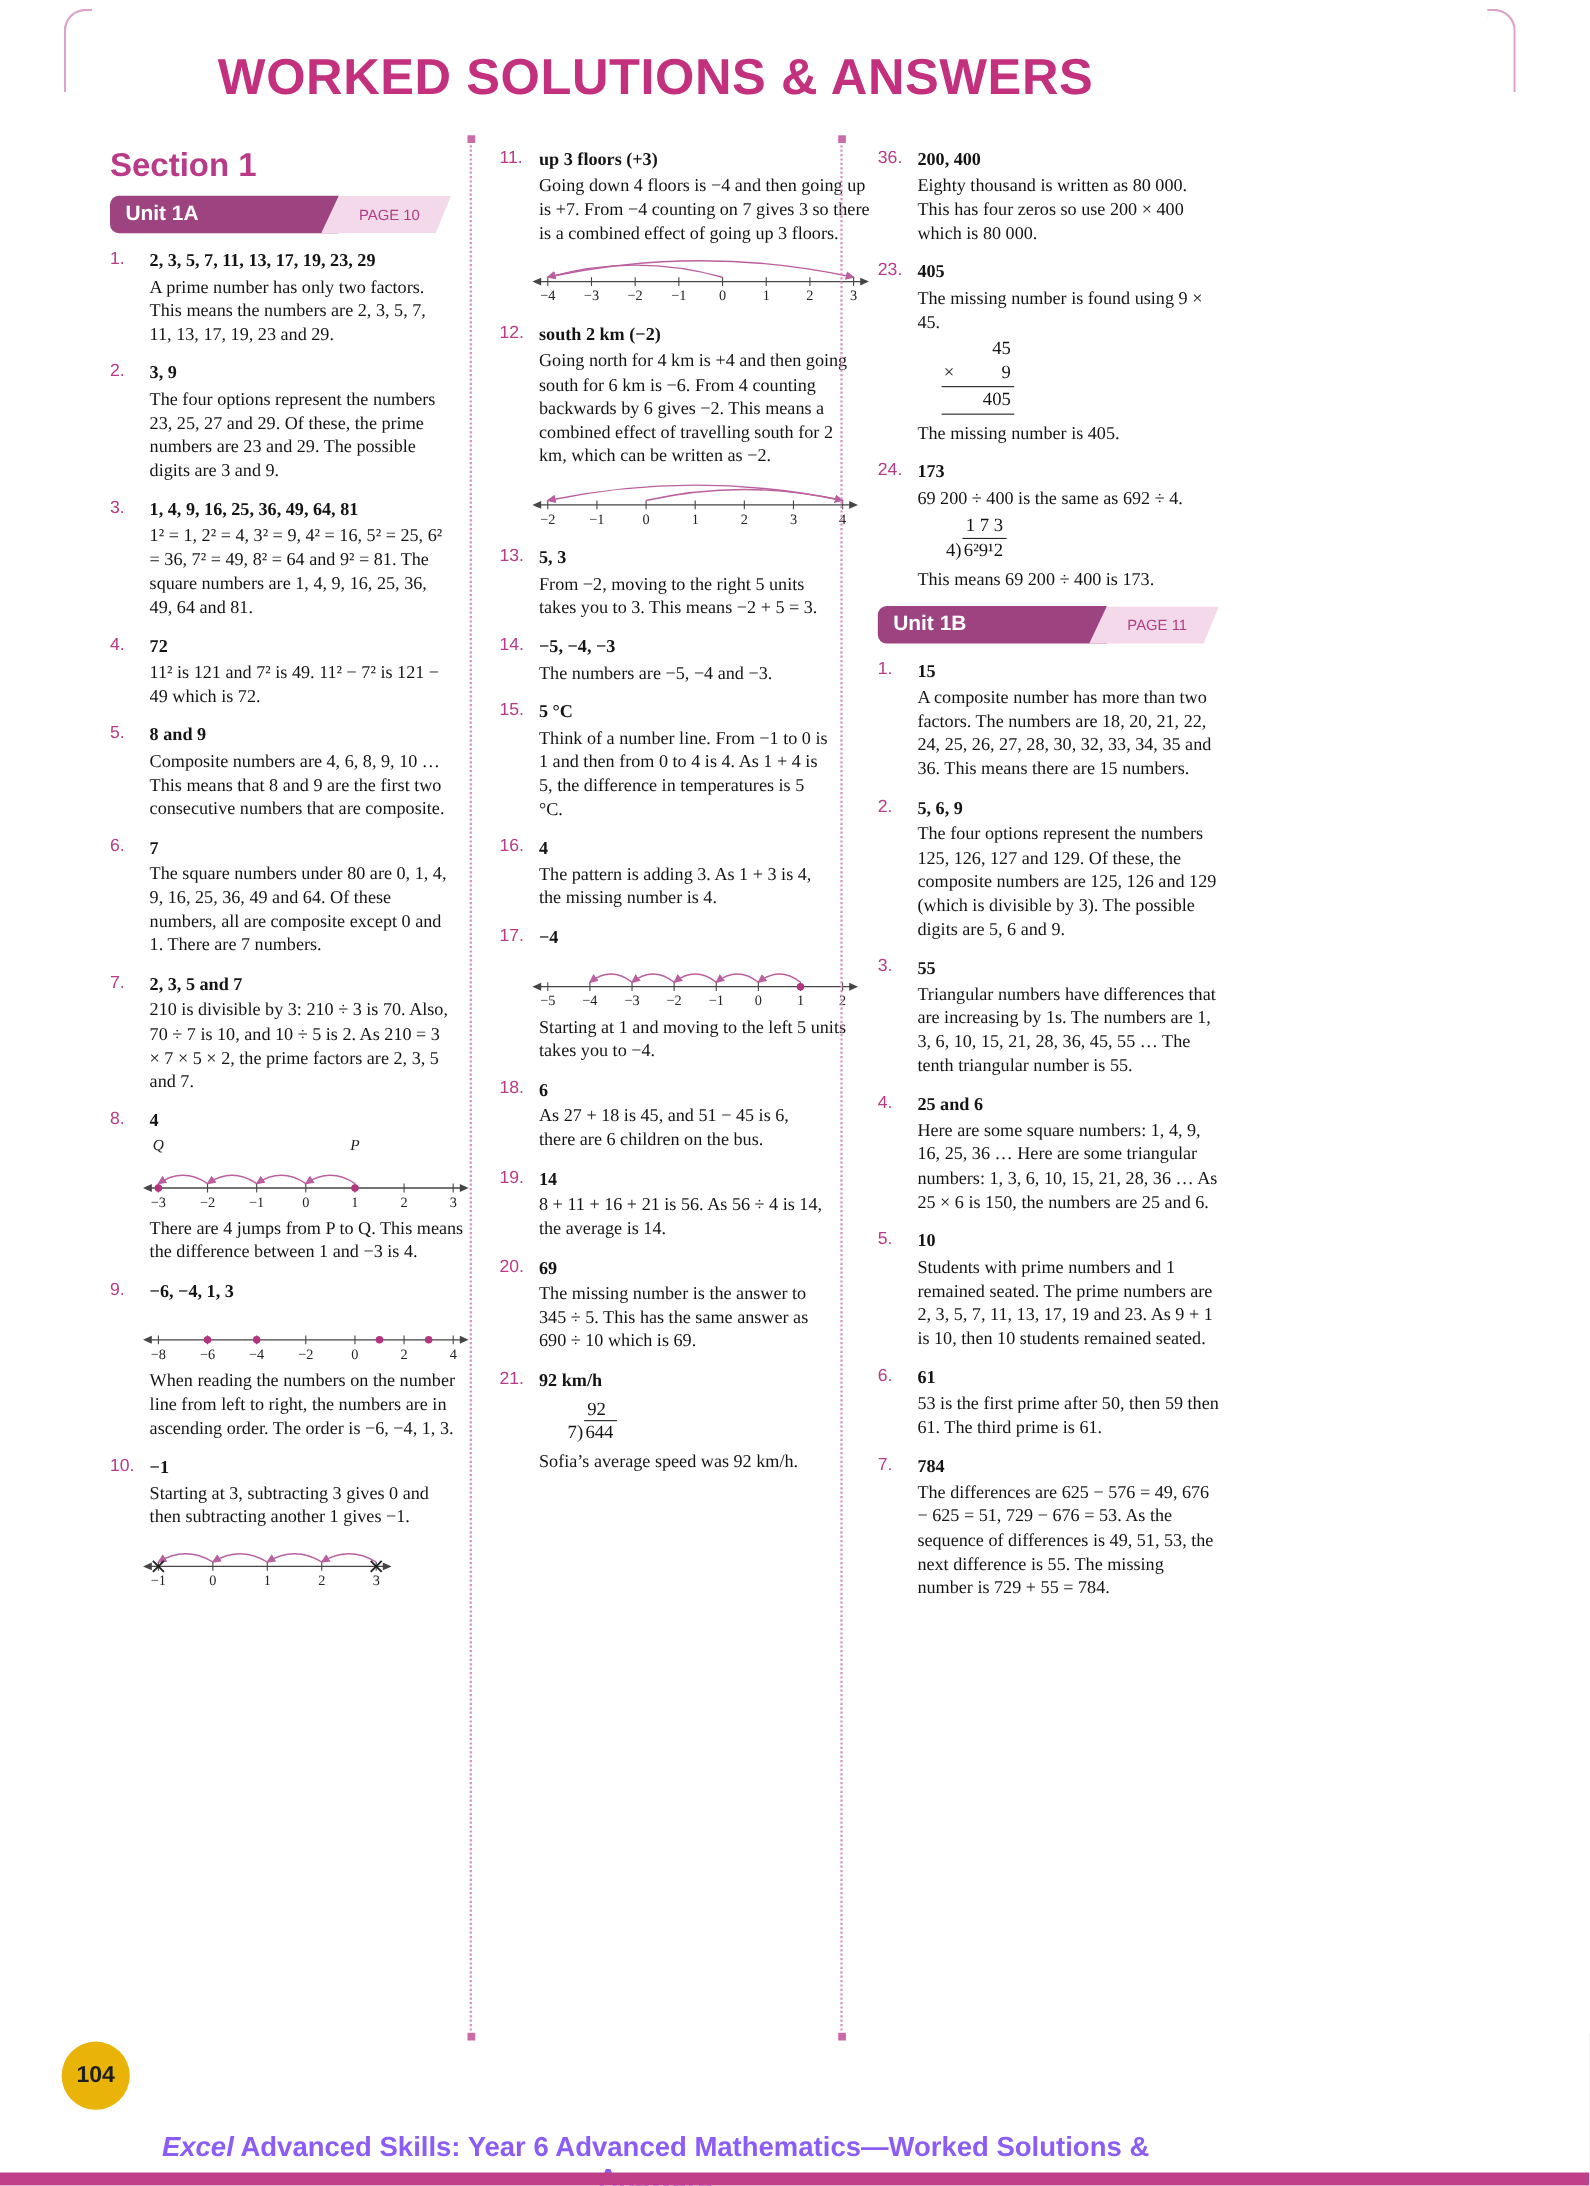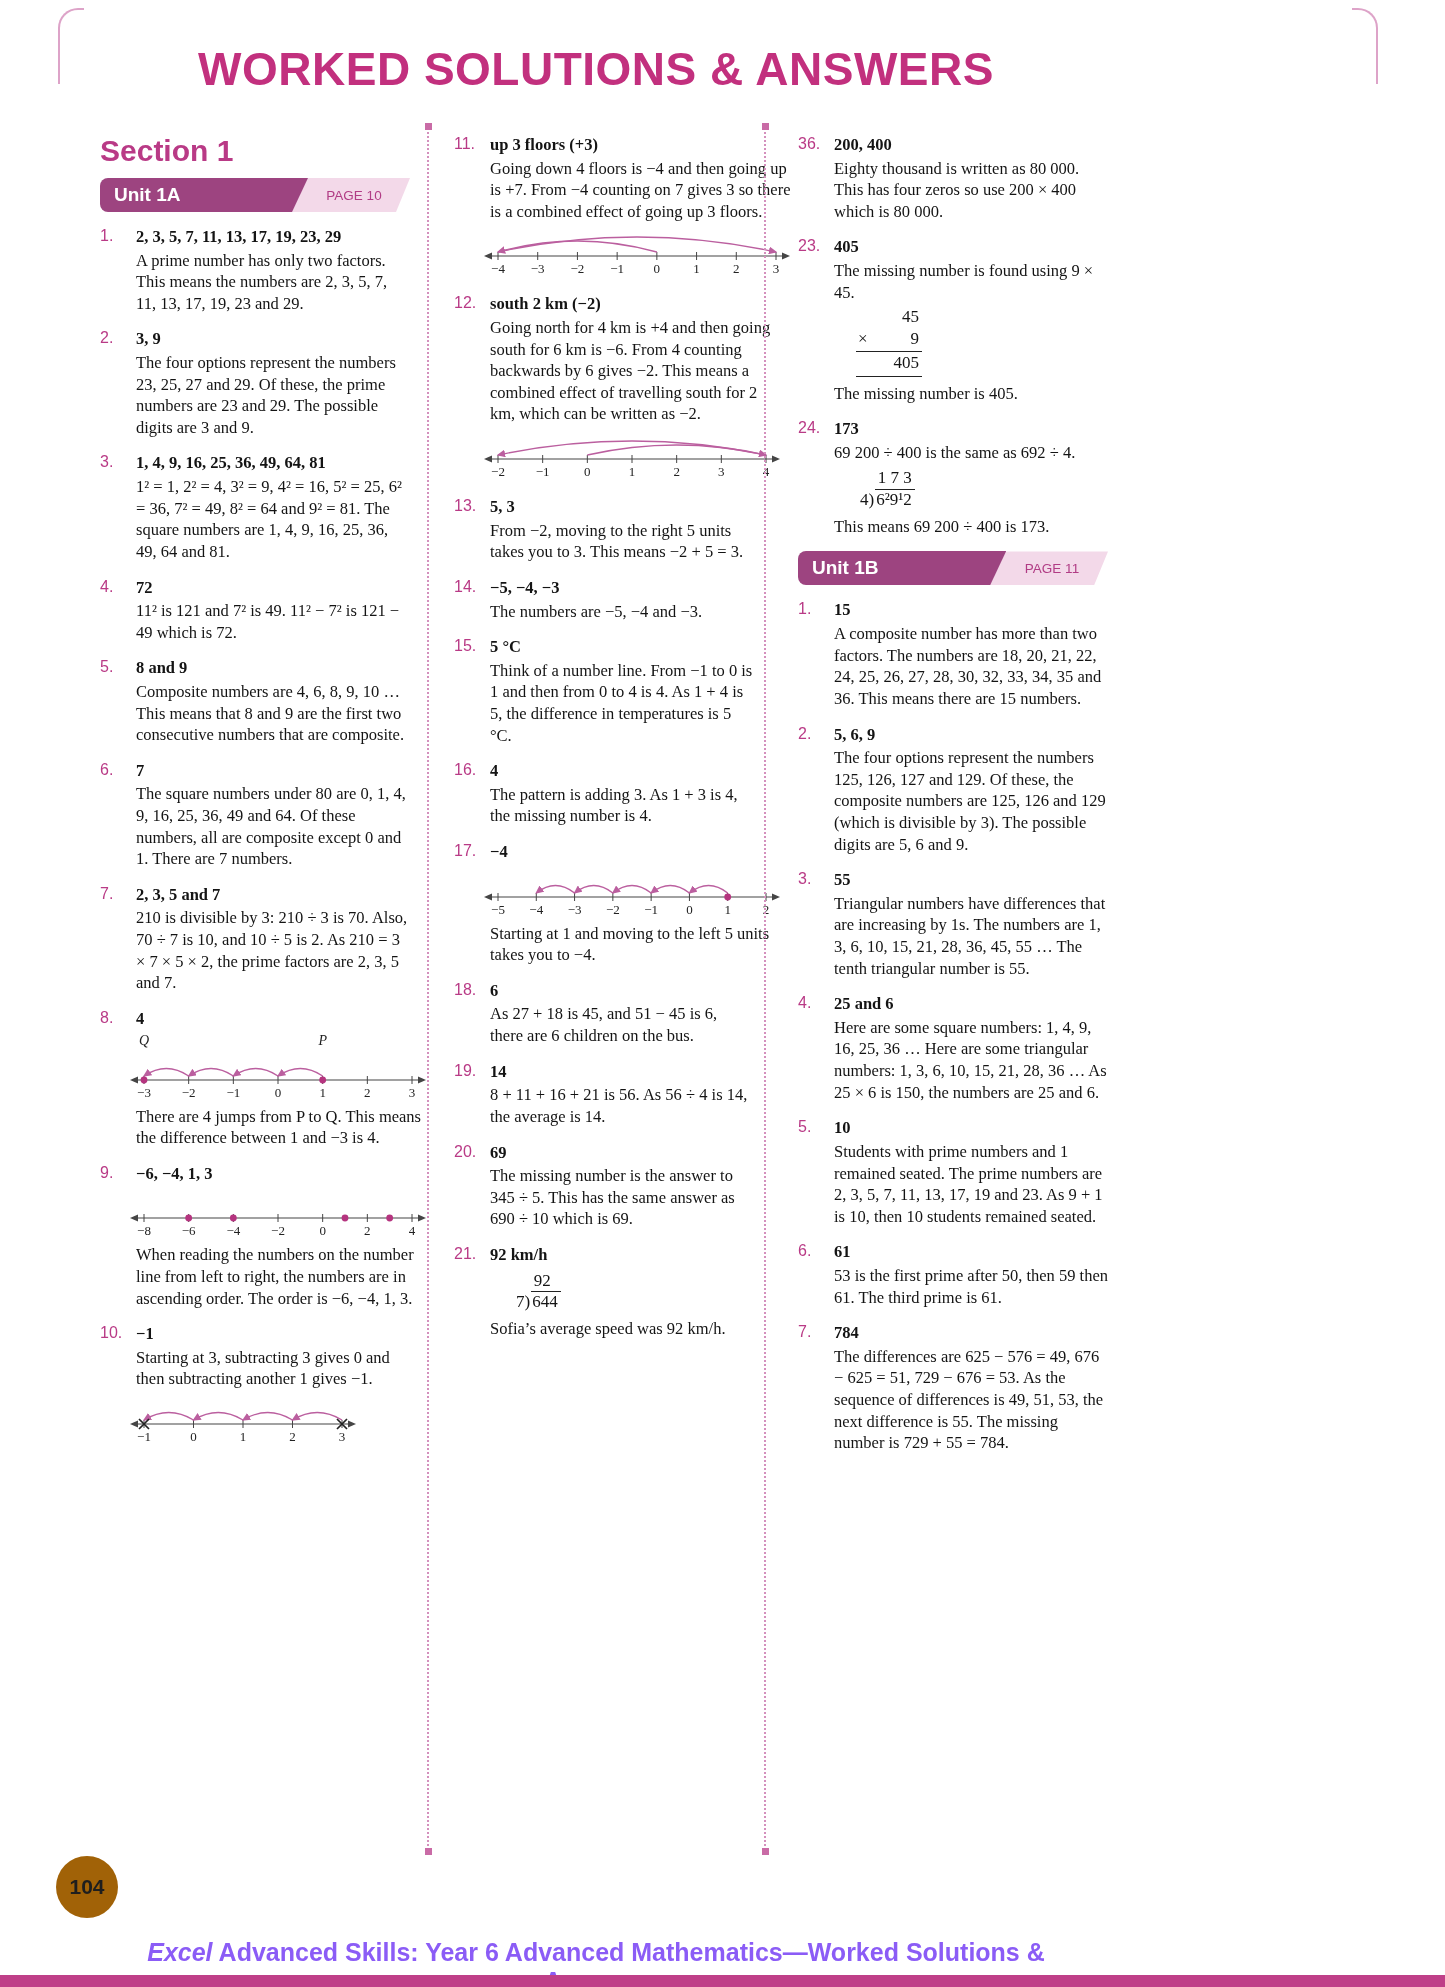--- a/index.html
+++ b/index.html
@@ -32,21 +32,21 @@
 .m2{display:flex;justify-content:space-between;border-bottom:1.5px solid #222;padding:0 3px 1px 2px}
 .m3{text-align:right;border-bottom:1.5px solid #222;padding:0 3px 1px 0}
 .divider{position:absolute;top:132px;height:1714px;border-left:2px dotted #d490bd}
 .divider::before,.divider::after{content:"";position:absolute;left:-4px;width:7px;height:7px;background:#c96ba6}
 .divider::before{top:-9px}
 .divider::after{bottom:-9px}
 .d1{left:427px}.d2{left:764px}
 .corner{position:absolute;border:0 solid #dda3c8}
 .tl{left:58px;top:8px;width:26px;height:76px;border-left-width:2.5px;border-top-width:2.5px;border-top-left-radius:20px}
 .tr{left:1352px;top:8px;width:26px;height:76px;border-right-width:2.5px;border-top-width:2.5px;border-top-right-radius:20px}
-.pagenum{position:absolute;left:56px;top:1856px;width:62px;height:62px;border-radius:50%;background:#a16207;
+.pagenum{position:absolute;left:56px;top:1856px;width:62px;height:62px;border-radius:50%;background:#eab308;
   display:flex;align-items:center;justify-content:center;font-family:"Liberation Sans",sans-serif;
   font-weight:bold;font-size:21px;color:#1e1e1e}
 .footer{position:absolute;top:1938px;left:100px;width:992px;text-align:center;
   font-family:"Liberation Sans",sans-serif;font-weight:bold;font-size:25px;color:#8b5cf6}
 .f-brand{font-style:italic}
 .bottombar{position:absolute;left:0;bottom:0;width:100%;height:12px;background:#bf3f88}
 .defs{position:absolute;width:0;height:0}
 </style>
 </head>
 <body>

